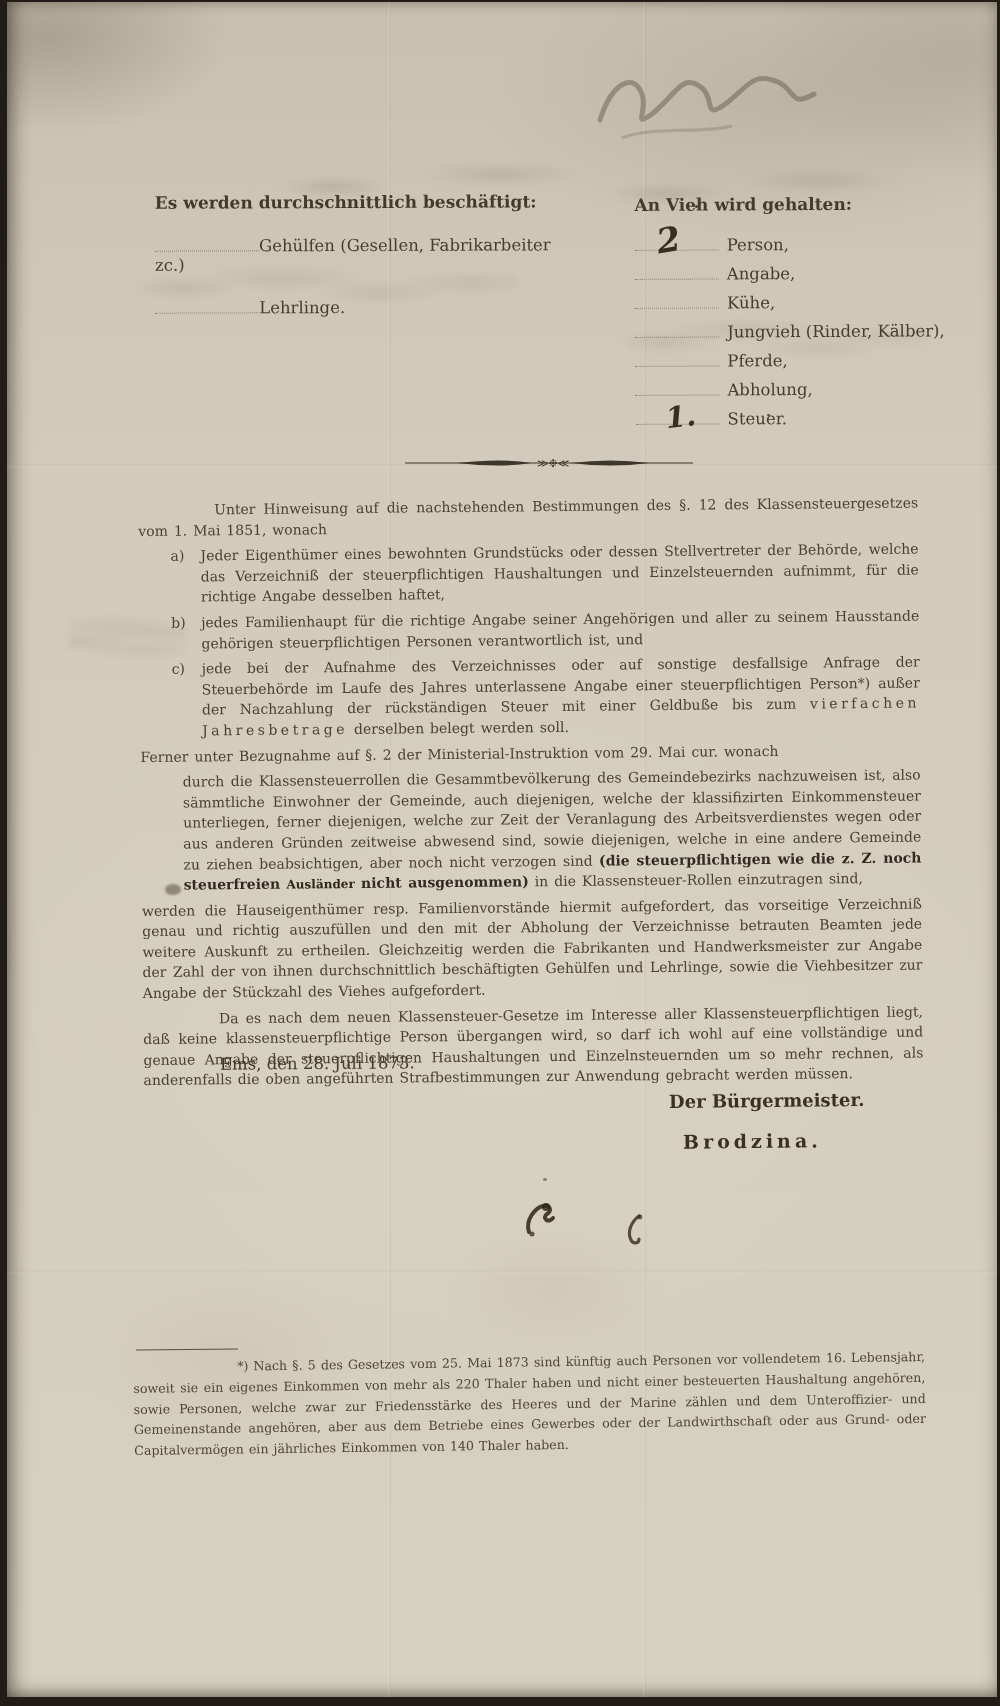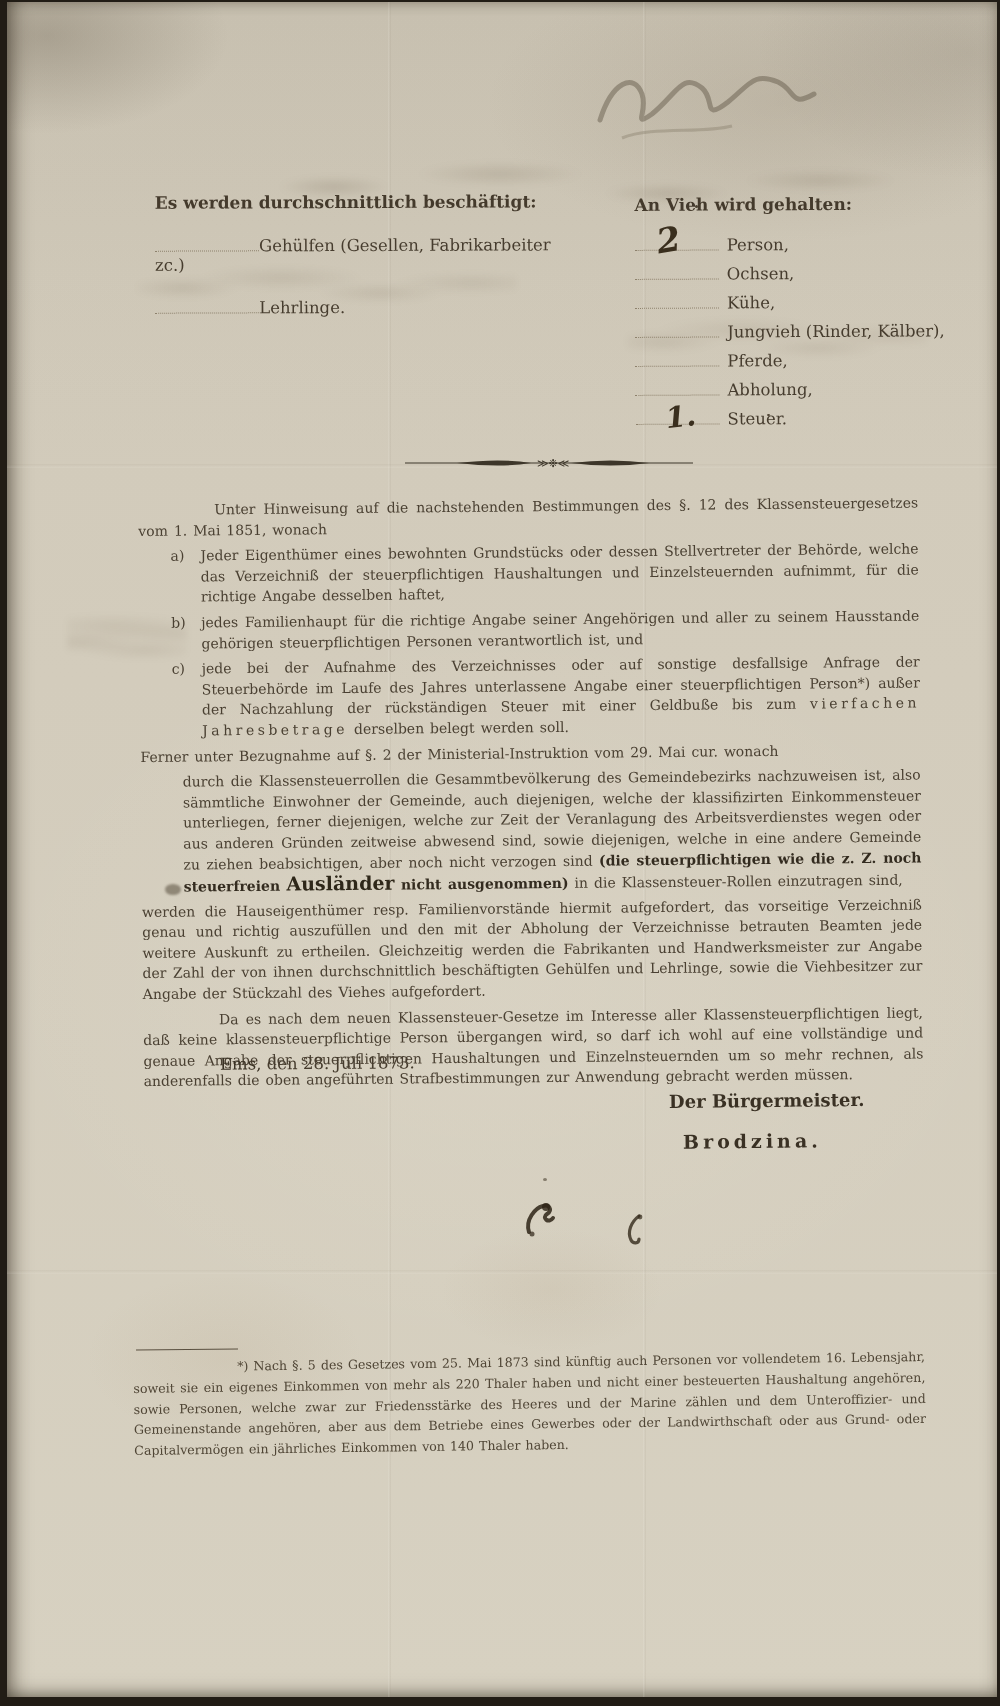--- a/index.html
+++ b/index.html
@@ -59,21 +59,21 @@
     font-size:14px;line-height:20.6px;color:#4a4032;
     text-align:justify;word-spacing:1.5px;transform:rotate(-.55deg);transform-origin:0 0;
   }
   .para{margin:0 0 5px 0;}
   .intro{text-indent:76px;}
   .abc{position:relative;padding-left:62px;margin:3px 0 5px 0;}
   .abc .marker{position:absolute;left:32px;top:0;}
   .hang{padding-left:42px;margin:2px 0 4px 0;}
   .spaced{letter-spacing:3.5px;}
   .boldrun{font-weight:bold;color:#332b1f;}
-  .boldbig{font-weight:bold;font-size:19px;color:#2e2719;margin-top:20px;}
+  .boldbig{font-weight:bold;font-size:12px;color:#2e2719;margin-top:20px;}
   .closing-date{position:absolute;left:213px;top:1052px;font-size:16.5px;color:#463c2e;transform:rotate(-.4deg);}
   .place{font-weight:normal;color:#3a3224;text-align:center;}
   .sig-title{position:absolute;left:662px;top:1088px;font-size:18px;font-weight:bold;color:#3a3124;transform:rotate(-.6deg);}
   .sig-name{position:absolute;left:676px;top:1128px;font-size:19px;font-weight:bold;letter-spacing:4px;color:#3a3124;transform:rotate(-.6deg);}
   .footrule{position:absolute;left:129px;top:1347px;width:102px;height:0;border-top:1.6px solid #5a5040;transform:rotate(-.5deg);}
   .footnote{
     position:absolute;left:126px;top:1356px;width:792px;
     font-size:12.6px;line-height:20.8px;color:#504636;
     text-align:justify;text-indent:104px;word-spacing:1px;
     transform:rotate(-.8deg);transform-origin:0 0;
@@ -119,21 +119,21 @@
     <div class="top-right">
       <div class="heading">An Vieh wird gehalten:</div>
       <div style="margin-top:14px;">
         <div class="ls-row">
           <span class="leader ls-leader"></span>
           <span class="hand ls-val" style="left:22px;font-size:34px;transform:rotate(-9deg);">2</span>
           <span class="ls-label">Person,</span>
         </div>
         <div class="ls-row">
           <span class="leader ls-leader"></span>
-          <span class="ls-label">Ochsen,</span>
+          <span class="ls-label">Angabe,</span>
         </div>
         <div class="ls-row">
           <span class="leader ls-leader"></span>
           <span class="ls-label">Kühe,</span>
         </div>
         <div class="ls-row">
           <span class="leader ls-leader"></span>
           <span class="ls-label">Jungvieh (Rinder, Kälber),</span>
         </div>
         <div class="ls-row">

